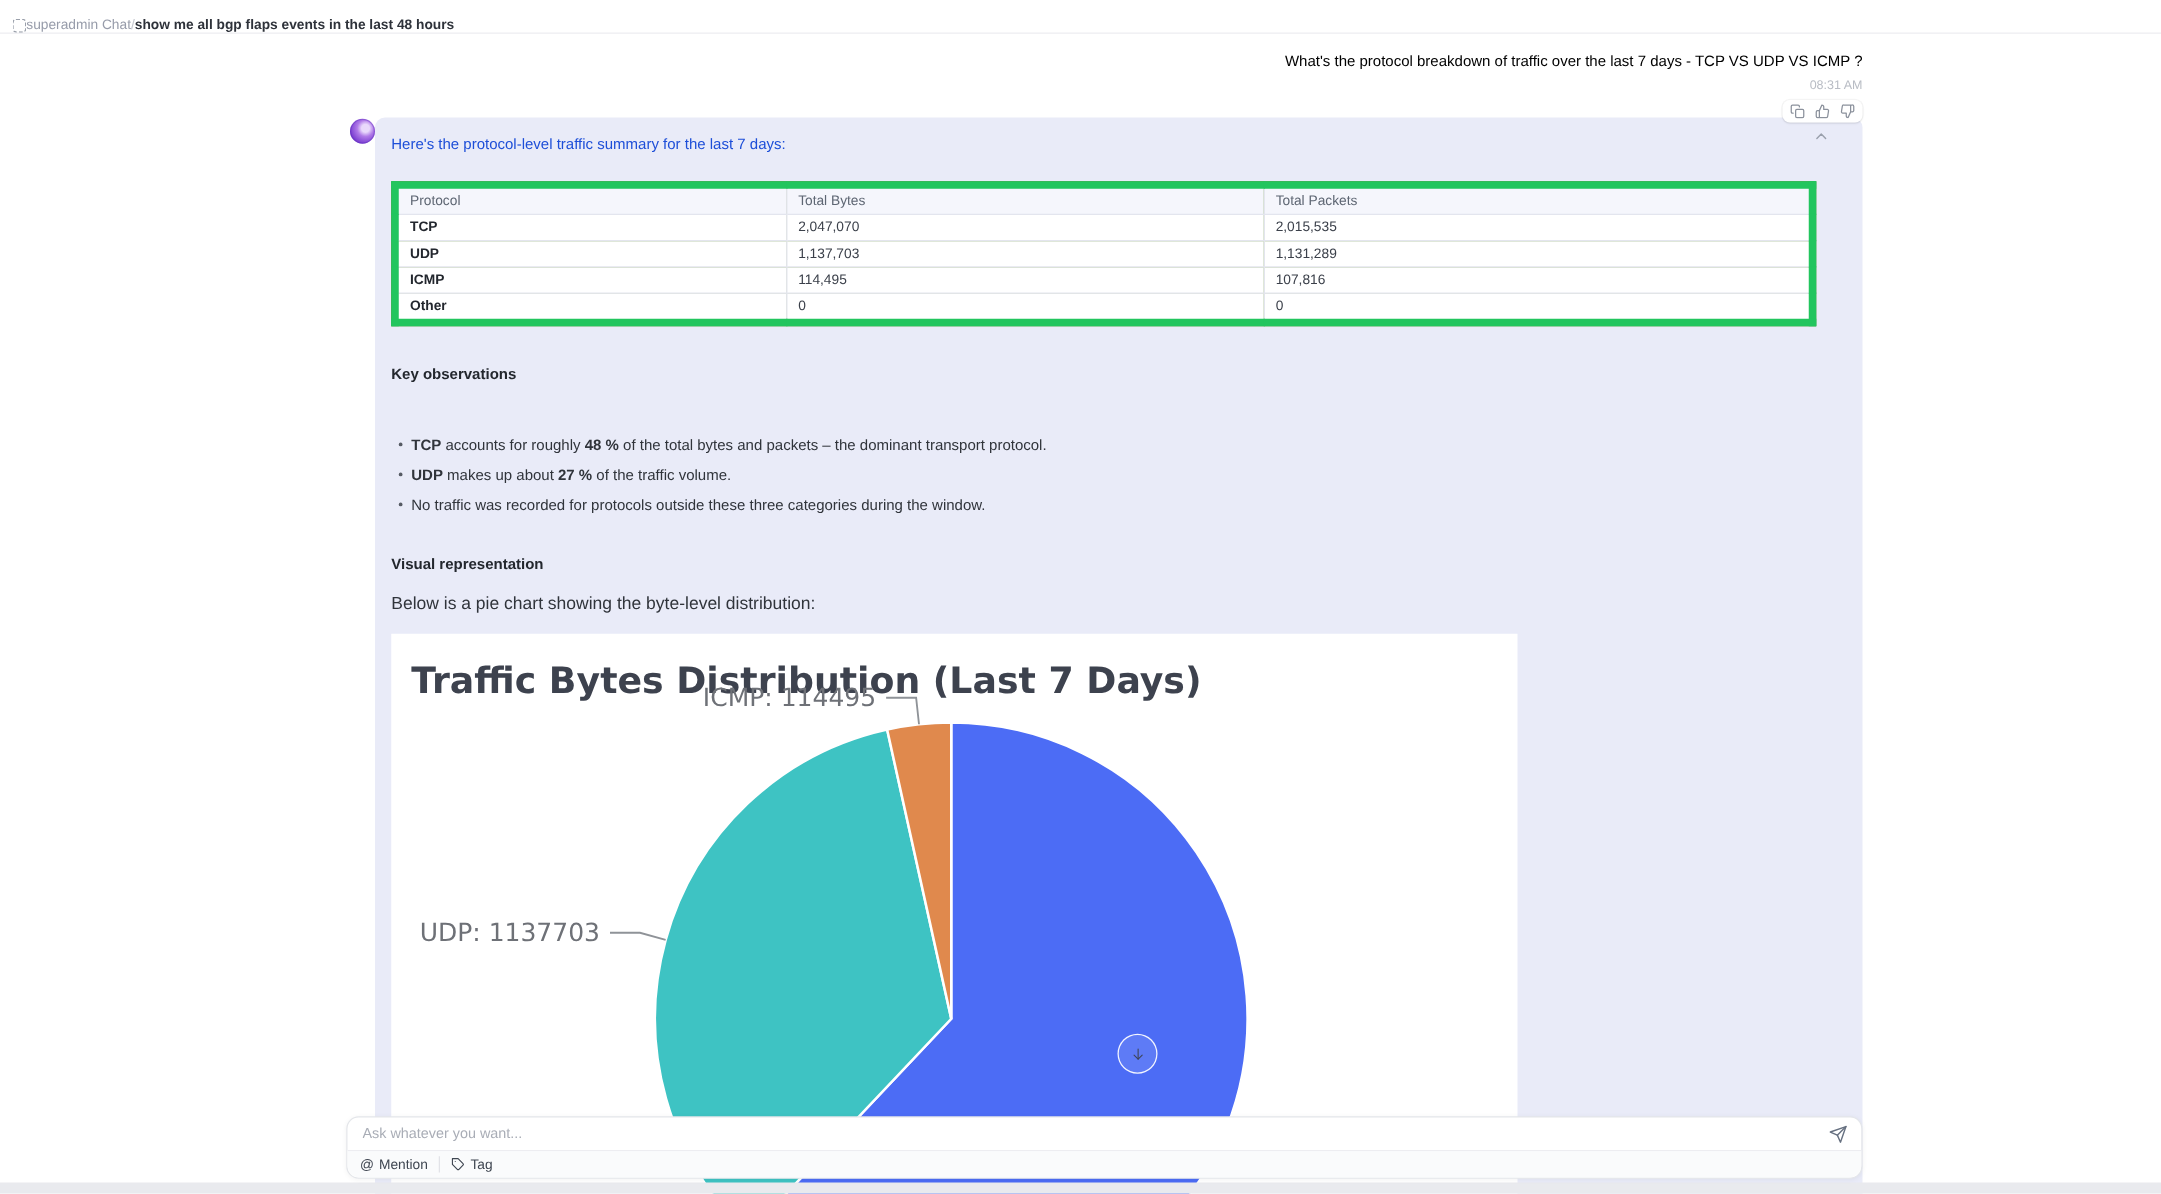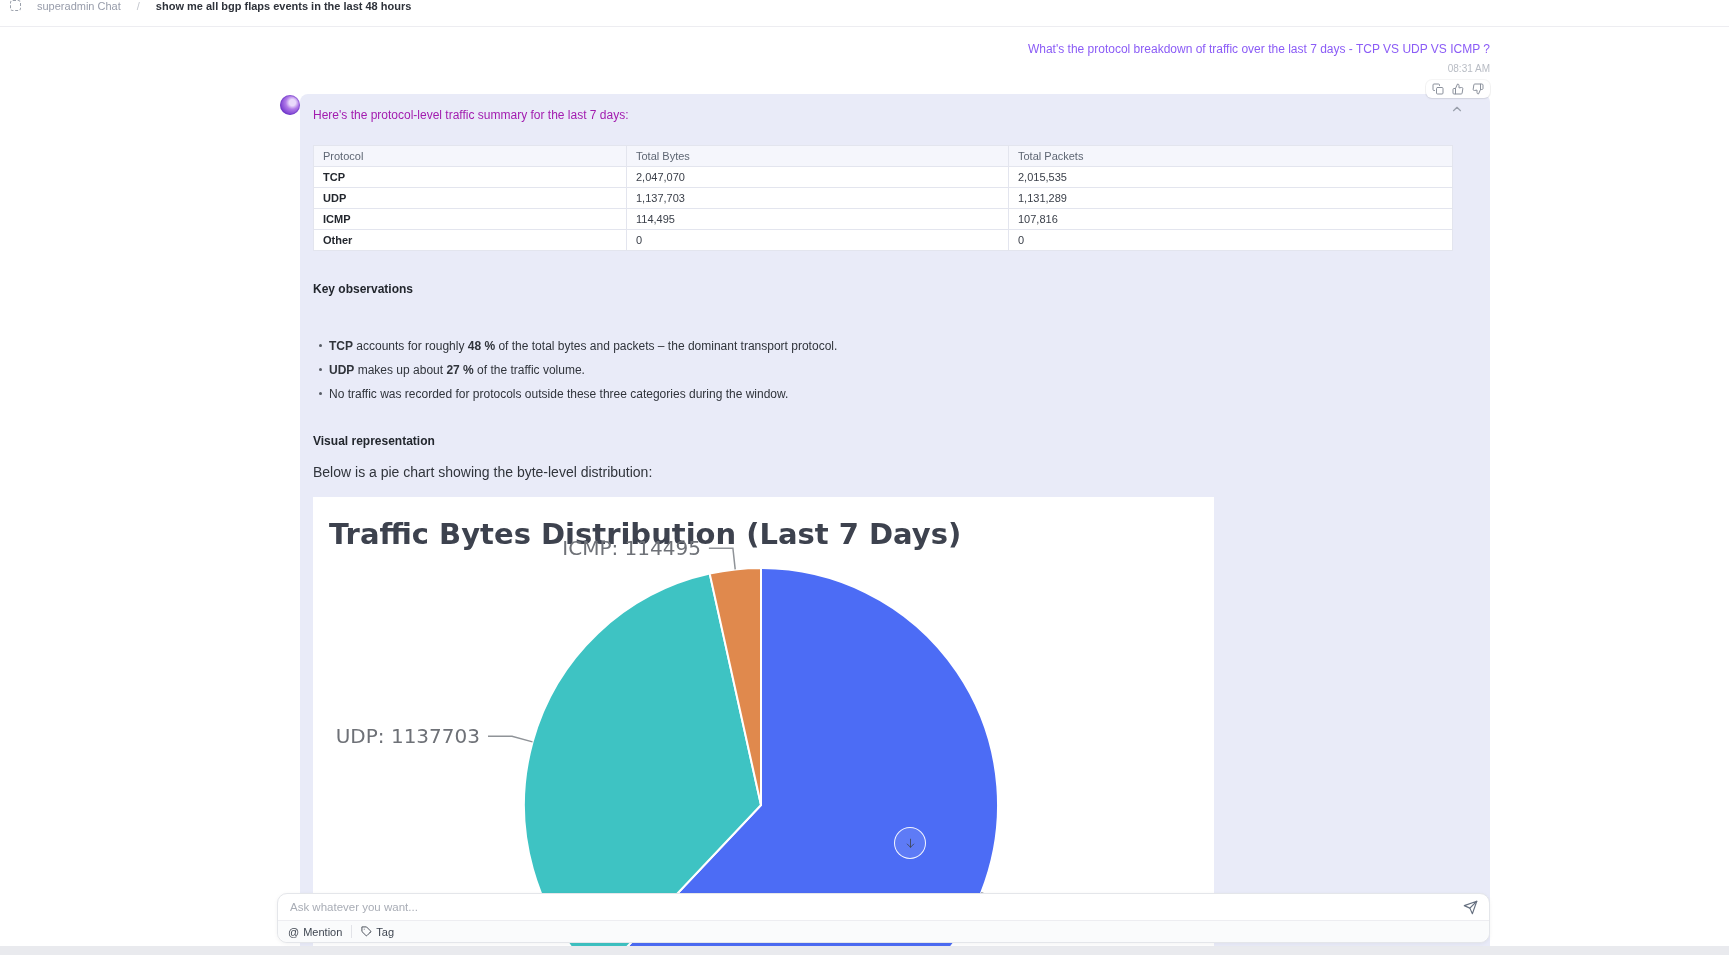--- a/index.html
+++ b/index.html
@@ -2,50 +2,50 @@
 <html><head>
 <meta charset="utf-8">
 <style>
   * { margin:0; padding:0; box-sizing:border-box; }
   html,body { width:1729px; height:955px; overflow:hidden; background:#ffffff;
               font-family:"Liberation Sans", sans-serif; }
   body { position:relative; color:#2f3338; }
 
   
   .topbar { position:absolute; top:0; left:0; width:100%; height:27px; background:#fff;
-            border-bottom:1px solid #ededf1; display:flex; align-items:flex-start;
-            padding-left:10px; gap:16px; z-index:5; }
+            border-bottom:1px solid #ededf1; display:flex; align-items:flex-end;
+            padding-left:10px; gap:0; z-index:5; }
   .dashed-sq { width:11px; height:11px; border:1.5px dashed #9aa0ab; border-radius:3px; flex:0 0 auto; }
   .crumb-app { font-size:11px; color:#979caa; cursor:pointer; }
   .crumb-sep { font-size:11px; color:#c4c7ce; }
   .crumb-page { font-size:11px; color:#2e323a; font-weight:bold; }
 
   
   .user-block { position:absolute; top:42px; right:239px; text-align:right; z-index:2; }
-  .user-text { font-size:12px; color:#8b5cf6; }
+  .user-text { font-size:12px; color:#000000; }
   .user-time { margin-top:7px; font-size:10px; color:#b8bcc4; }
   .msg-actions { margin-top:6px; display:inline-flex; gap:8px; align-items:center;
                  background:#fff; border-radius:6px; padding:3px 6px;
                  box-shadow:0 0 0 1px rgba(0,0,0,0.04), 0 1px 2px rgba(0,0,0,0.07); }
   .msg-actions svg { width:12px; height:12px; stroke:#8b919c; fill:none;
                      stroke-width:2; stroke-linecap:round; stroke-linejoin:round; cursor:pointer; }
 
   
   .avatar { position:absolute; left:280px; top:95px; width:20px; height:20px; border-radius:50%;
             background:radial-gradient(circle at 62% 38%, #e9d9fb 0 18%, #b07ae8 38%, #7b3fd1 70%, #5a2bb8 100%);
             box-shadow:inset 0 0 0 1px rgba(90,43,184,.35); z-index:2; }
   .card { position:absolute; left:300px; top:94px; width:1190px; height:910px;
           background:#e9ebf8; border-radius:8px; padding:14px 13px 0 13px; z-index:1; }
   .collapse-btn { position:absolute; top:8px; right:22px; width:18px; height:18px; cursor:pointer; }
   .collapse-btn svg { width:14px; height:14px; stroke:#9aa0ac; fill:none; stroke-width:2;
                       stroke-linecap:round; stroke-linejoin:round; }
-  .intro { font-size:12px; color:#a21caf; }
+  .intro { font-size:12px; color:#1d4ed8; }
 
   table.traffic { margin-top:23px; width:1140px; border-collapse:collapse; background:#4d7c0f;
-                  border:1px solid #22c55e; }
+                  border:6px solid #22c55e; }
   table.traffic th, table.traffic td { border:1px solid #e3e5ee; font-size:11px; text-align:left;
                   padding:4px 9px; height:19px; }
   table.traffic th { background:#f5f6fc; color:#5e6673; font-weight:normal; }
   table.traffic td { background:#fff; color:#3b404a; }
   table.traffic td.proto { font-weight:bold; color:#23272e; }
 
   .section-h { margin-top:31px; font-size:12px; font-weight:bold; color:#23272e; }
   ul.obs { list-style:none; margin-top:44px; }
   ul.obs li { display:flex; align-items:baseline; margin-bottom:11px; font-size:12px;
               color:#30343b; line-height:13px; }

